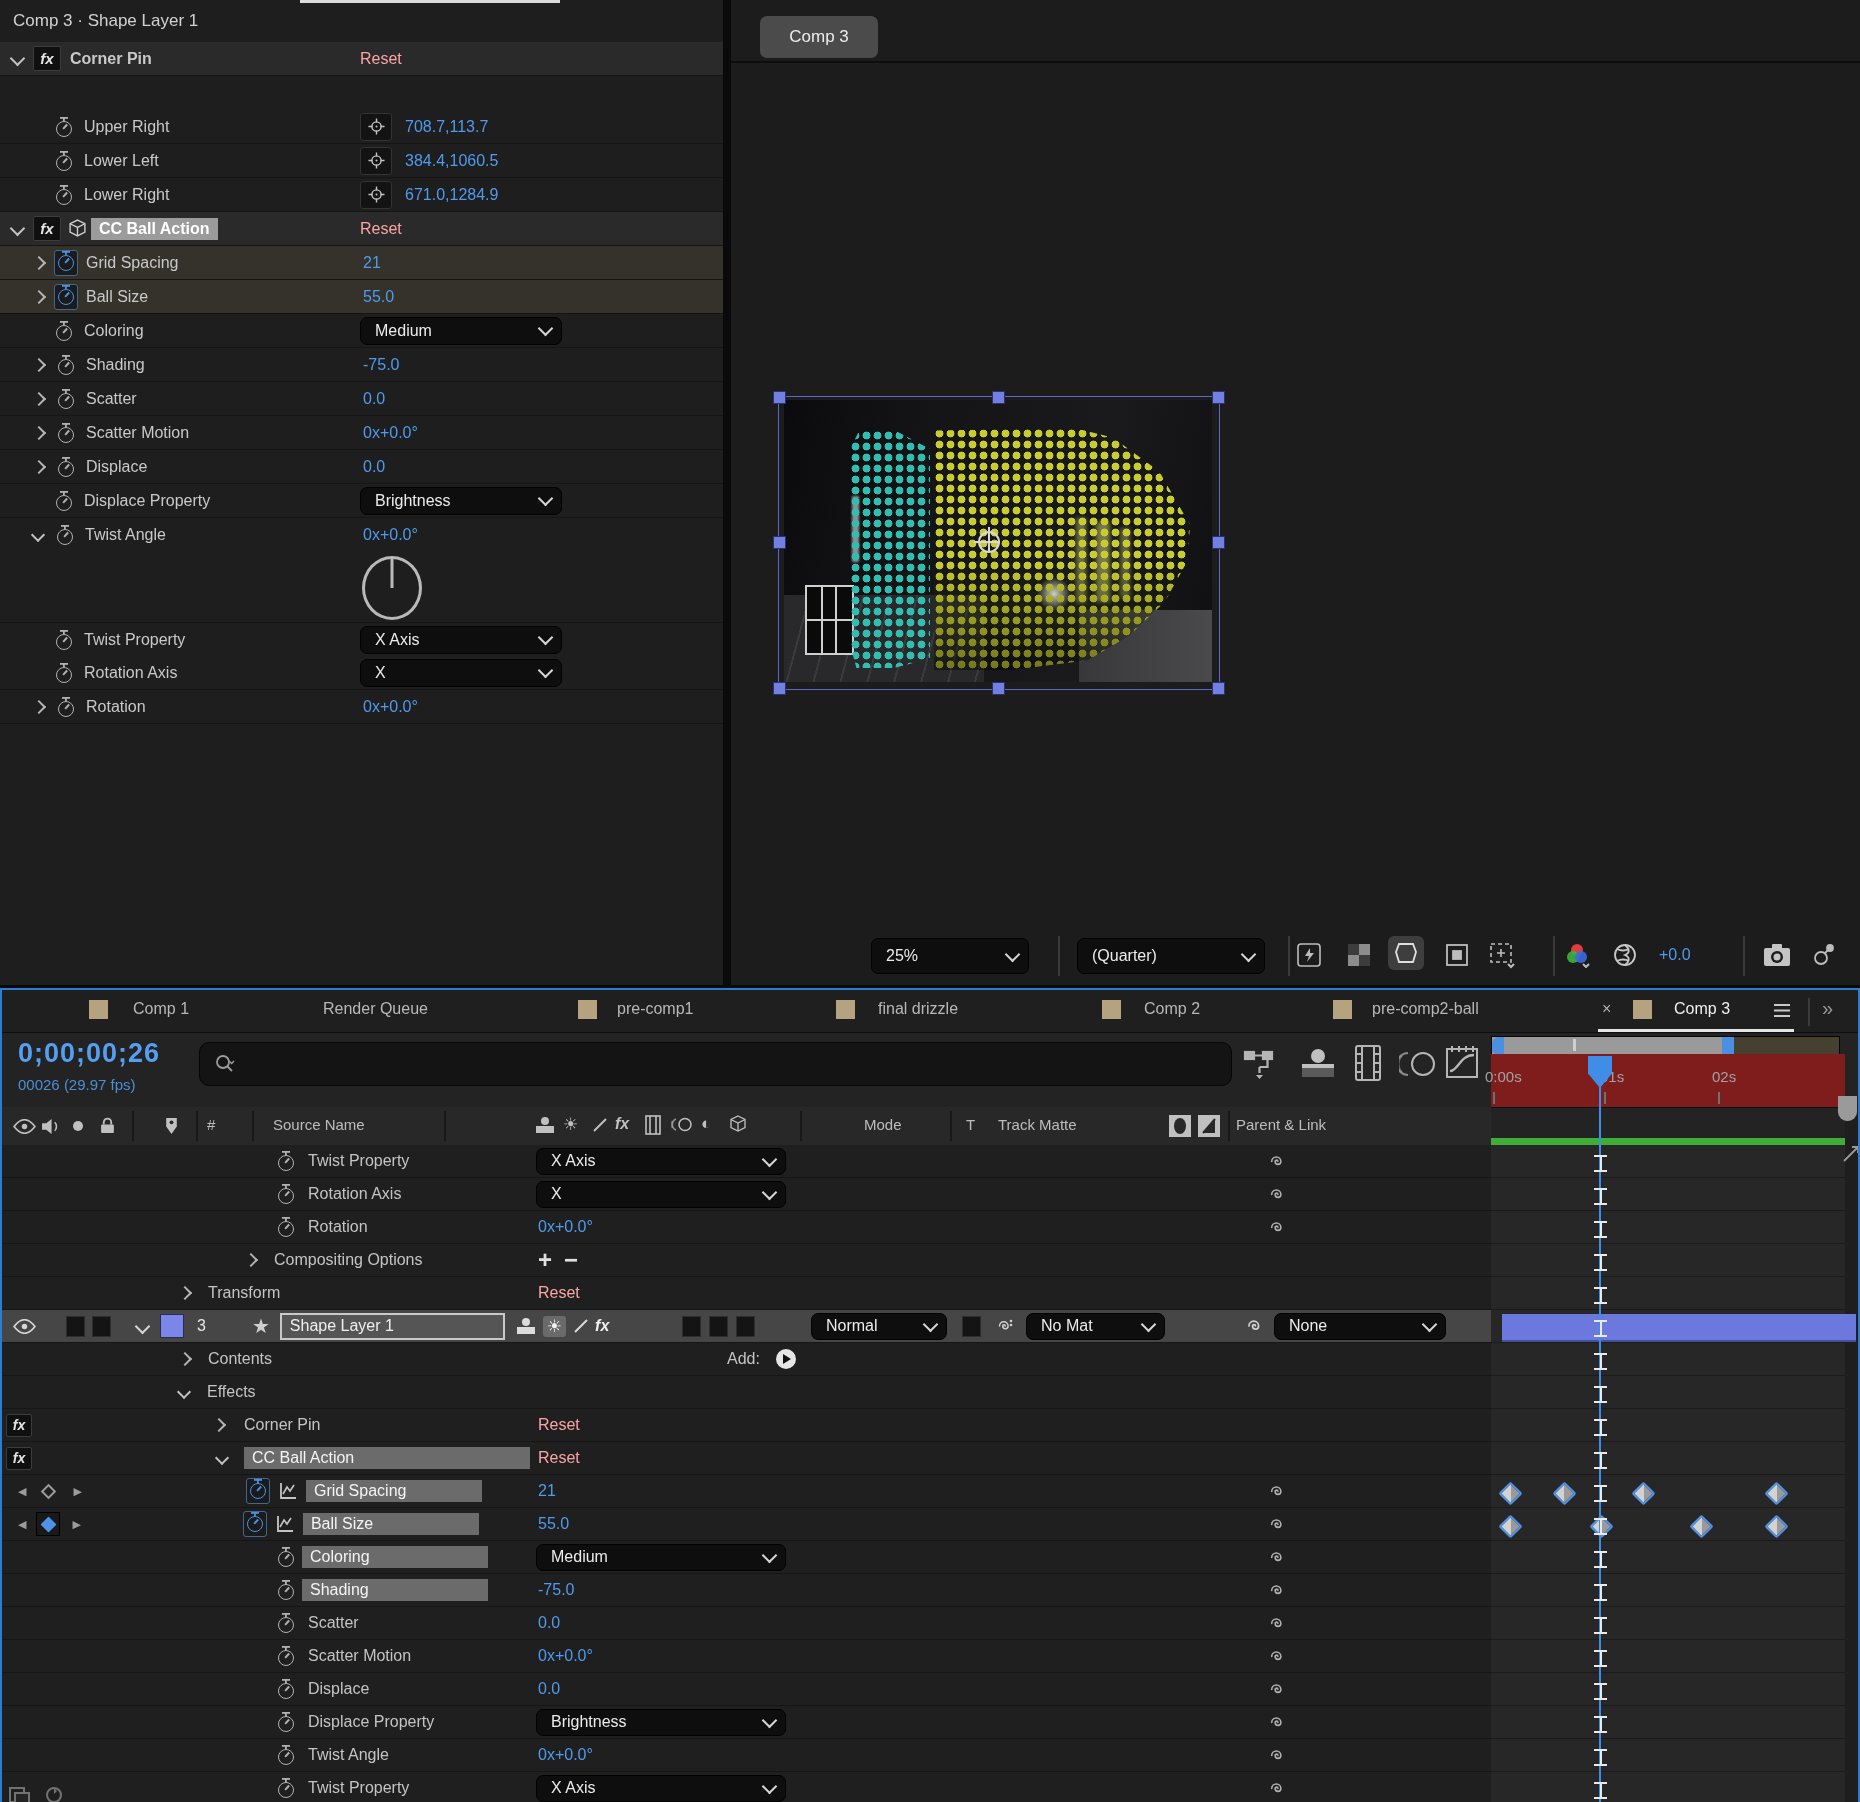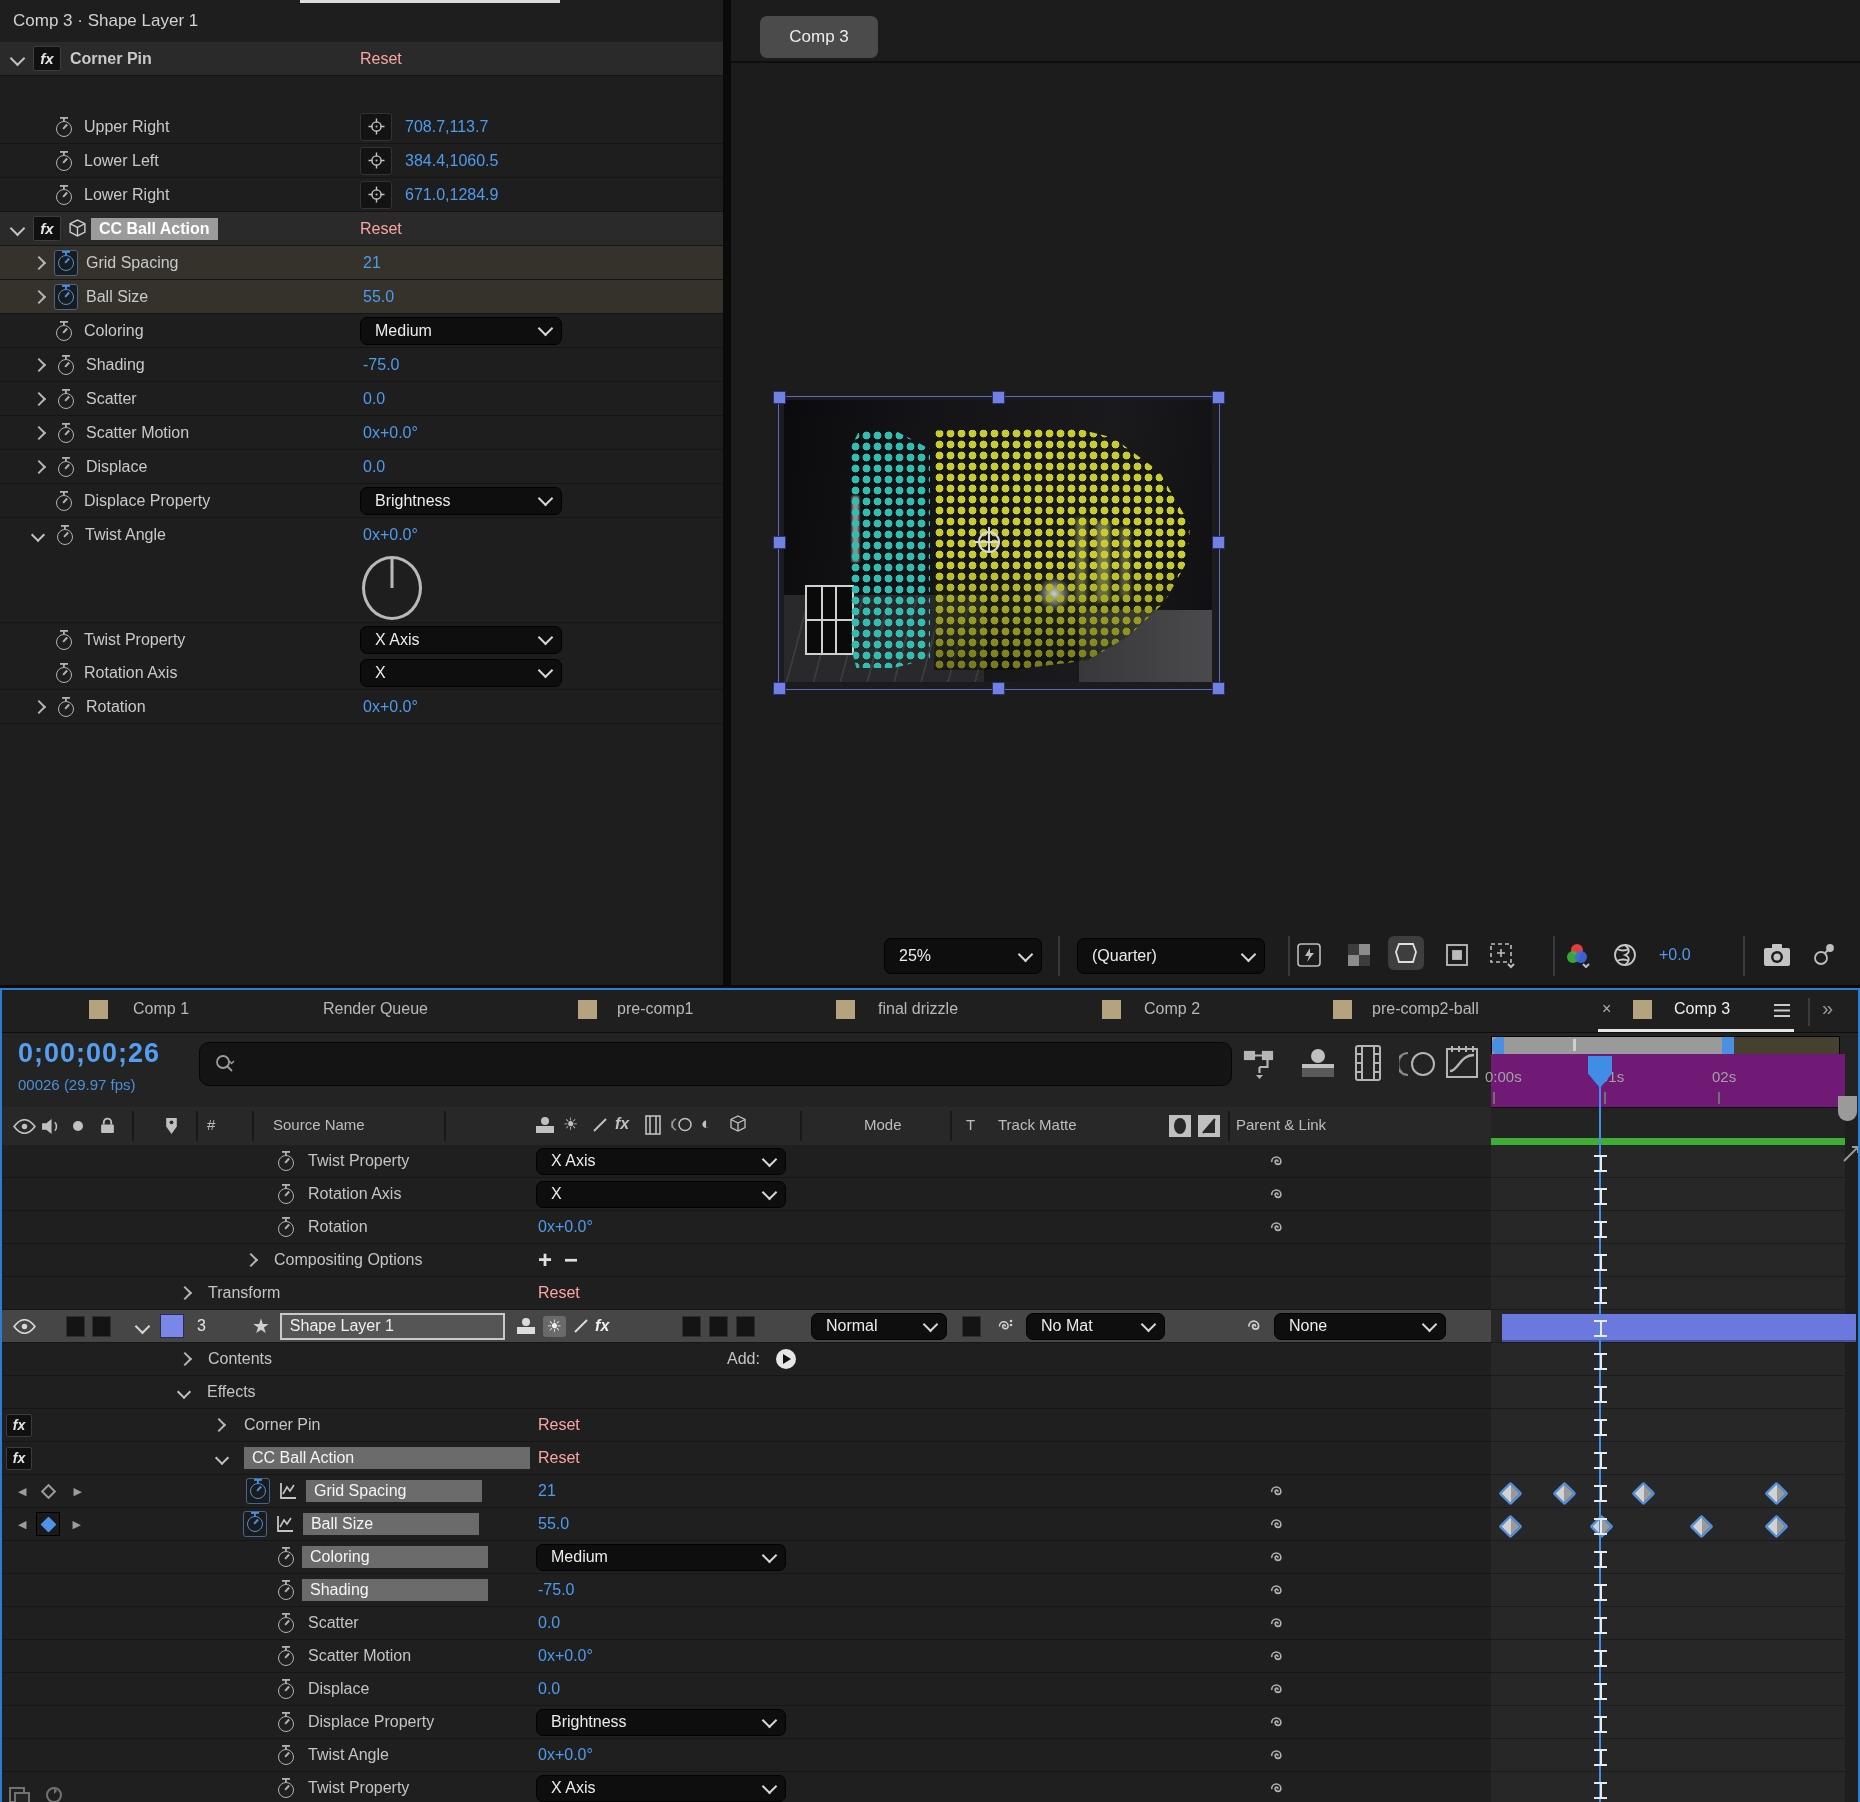--- a/index.html
+++ b/index.html
@@ -289,21 +289,21 @@
       <div class="hdl" style="right:-6px;top:-6px"></div>
       <div class="hdl" style="left:-6px;top:50%;margin-top:-7px"></div>
       <div class="hdl" style="right:-6px;top:50%;margin-top:-7px"></div>
       <div class="hdl" style="left:-6px;bottom:-6px"></div>
       <div class="hdl" style="left:50%;bottom:-6px;margin-left:-7px"></div>
       <div class="hdl" style="right:-6px;bottom:-6px"></div>
     </div>
     <div class="anchor" style="left:247px;top:531px"></div>
 
     <div class="abs" style="left:0;top:924px;width:1129px;height:61px">
-      <div class="dd" style="position:absolute;left:153px;top:14px;width:158px;height:36px">
+      <div class="dd" style="position:absolute;left:140px;top:14px;width:158px;height:36px">
           <span>25%</span>
           <span class="cvd"></span>
         </div>
       <div class="sep-v" style="left:327px;top:12px;height:40px"></div>
       <div class="dd" style="position:absolute;left:346px;top:14px;width:188px;height:36px">
           <span>(Quarter)</span>
           <span class="cvd"></span>
         </div>
       <div class="sep-v" style="left:557px;top:12px;height:40px"></div>
       <div class="icbtn" style="left:560px;top:14px">
@@ -445,21 +445,21 @@
           <path d="M6 27c8 0 10-16 24-16" stroke-width="2.4"></path>
         </svg>
       </div>
 
     <div class="abs" style="left:1491px;top:46px;width:347px;height:18px;border:1px solid #050505;background:#9a9a9a">
       <div style="position:absolute;left:0;top:0;width:12px;height:100%;background:#4a8fe0;border-radius:7px 0 0 7px"></div>
       <div style="position:absolute;left:81px;top:2px;width:3px;height:12px;background:#cfcfcf"></div>
       <div style="position:absolute;left:230px;top:0;width:12px;height:100%;background:#4a8fe0"></div>
       <div style="position:absolute;left:242px;top:0;right:0;height:100%;background:#45402f"></div>
     </div>
-    <div class="abs" style="left:1491px;top:64px;width:354px;height:53px;background:#701a75;border-bottom:1px solid #101010">
+    <div class="abs" style="left:1491px;top:64px;width:354px;height:53px;background:#7f1d1d;border-bottom:1px solid #101010">
       <span class="hdr15" style="position:absolute;left:-6px;top:14px;color:#a2a2a2">0:00s</span>
       <span class="hdr15" style="position:absolute;left:109px;top:14px;color:#a2a2a2">01s</span>
       <span class="hdr15" style="position:absolute;left:221px;top:14px;color:#a2a2a2">02s</span>
       <div style="position:absolute;left:2px;top:38px;width:2px;height:12px;background:#707070"></div>
       <div style="position:absolute;left:113px;top:38px;width:2px;height:12px;background:#707070"></div>
       <div style="position:absolute;left:227px;top:38px;width:2px;height:12px;background:#707070"></div>
     </div>
 
     <div class="abs" style="left:0;top:117px;width:1491px;height:38px;background:#282828;border-bottom:1px solid #0f0f0f">
       <span class="abs" style="left:13px;top:12px">

